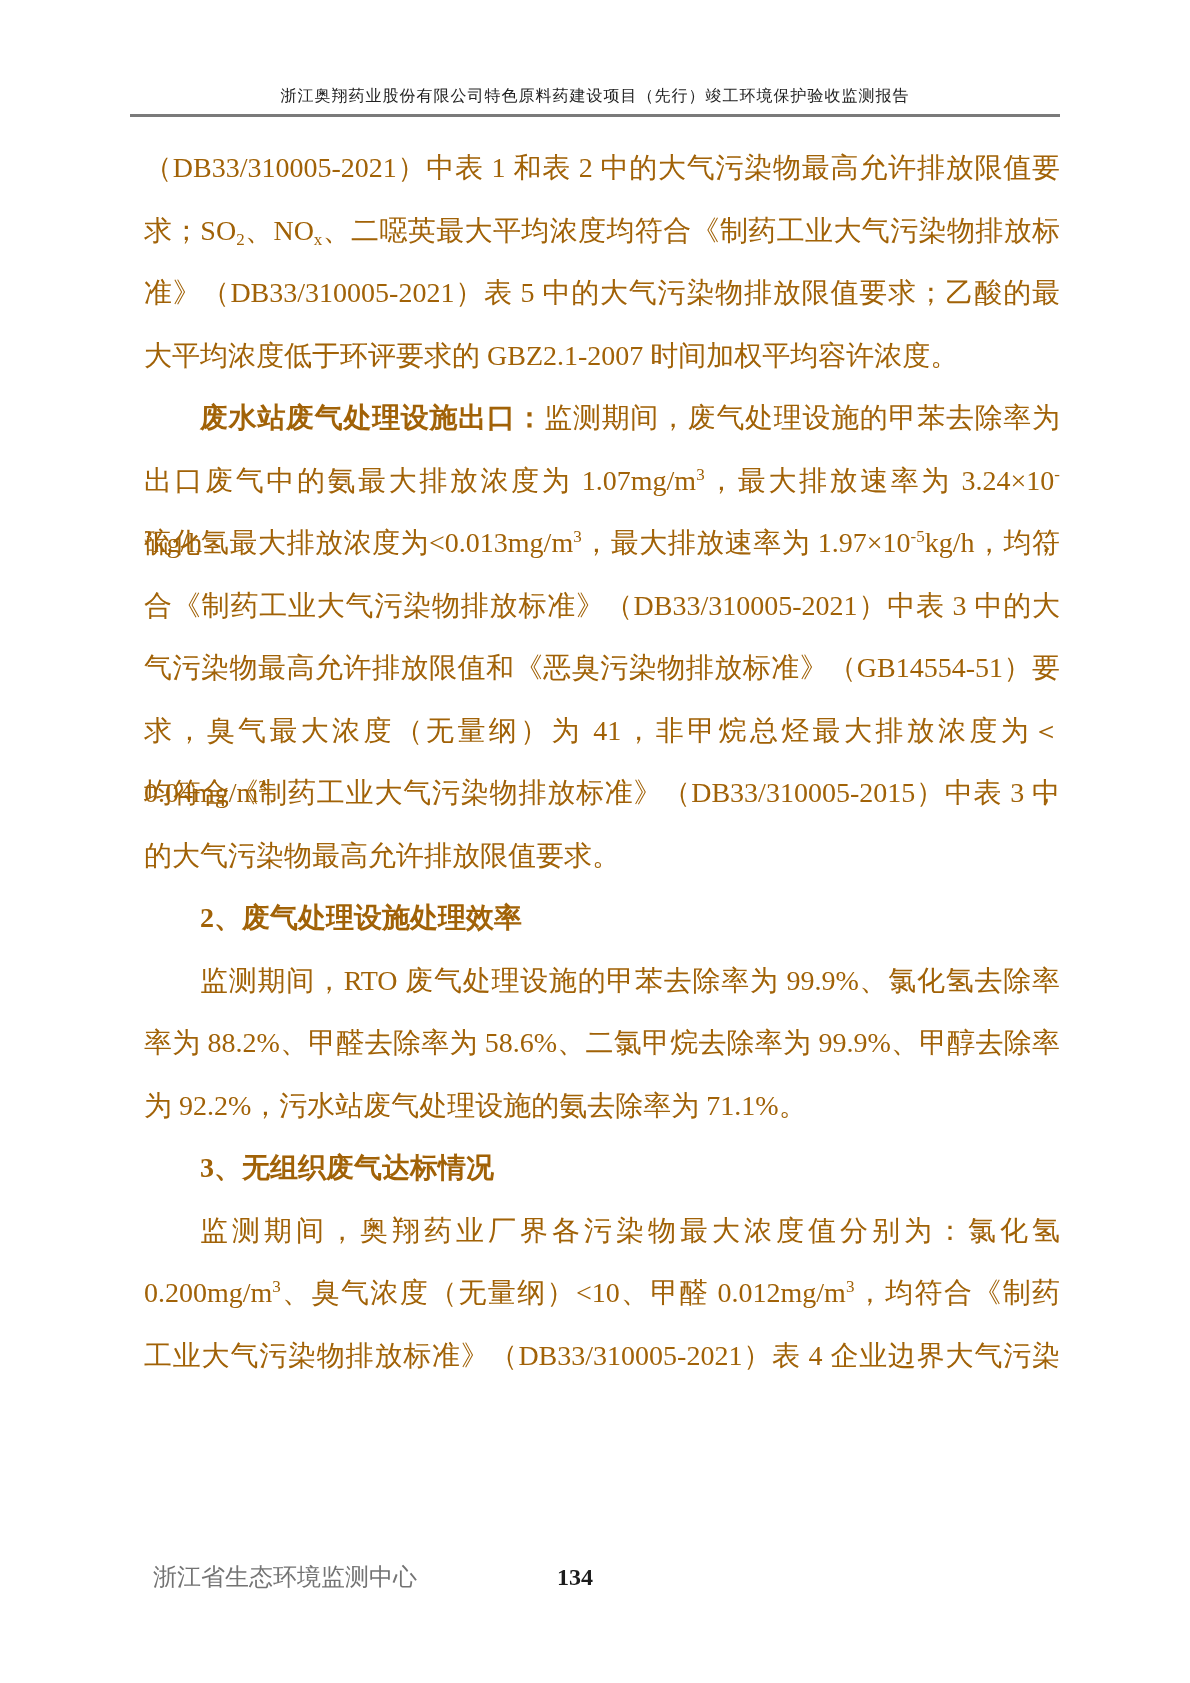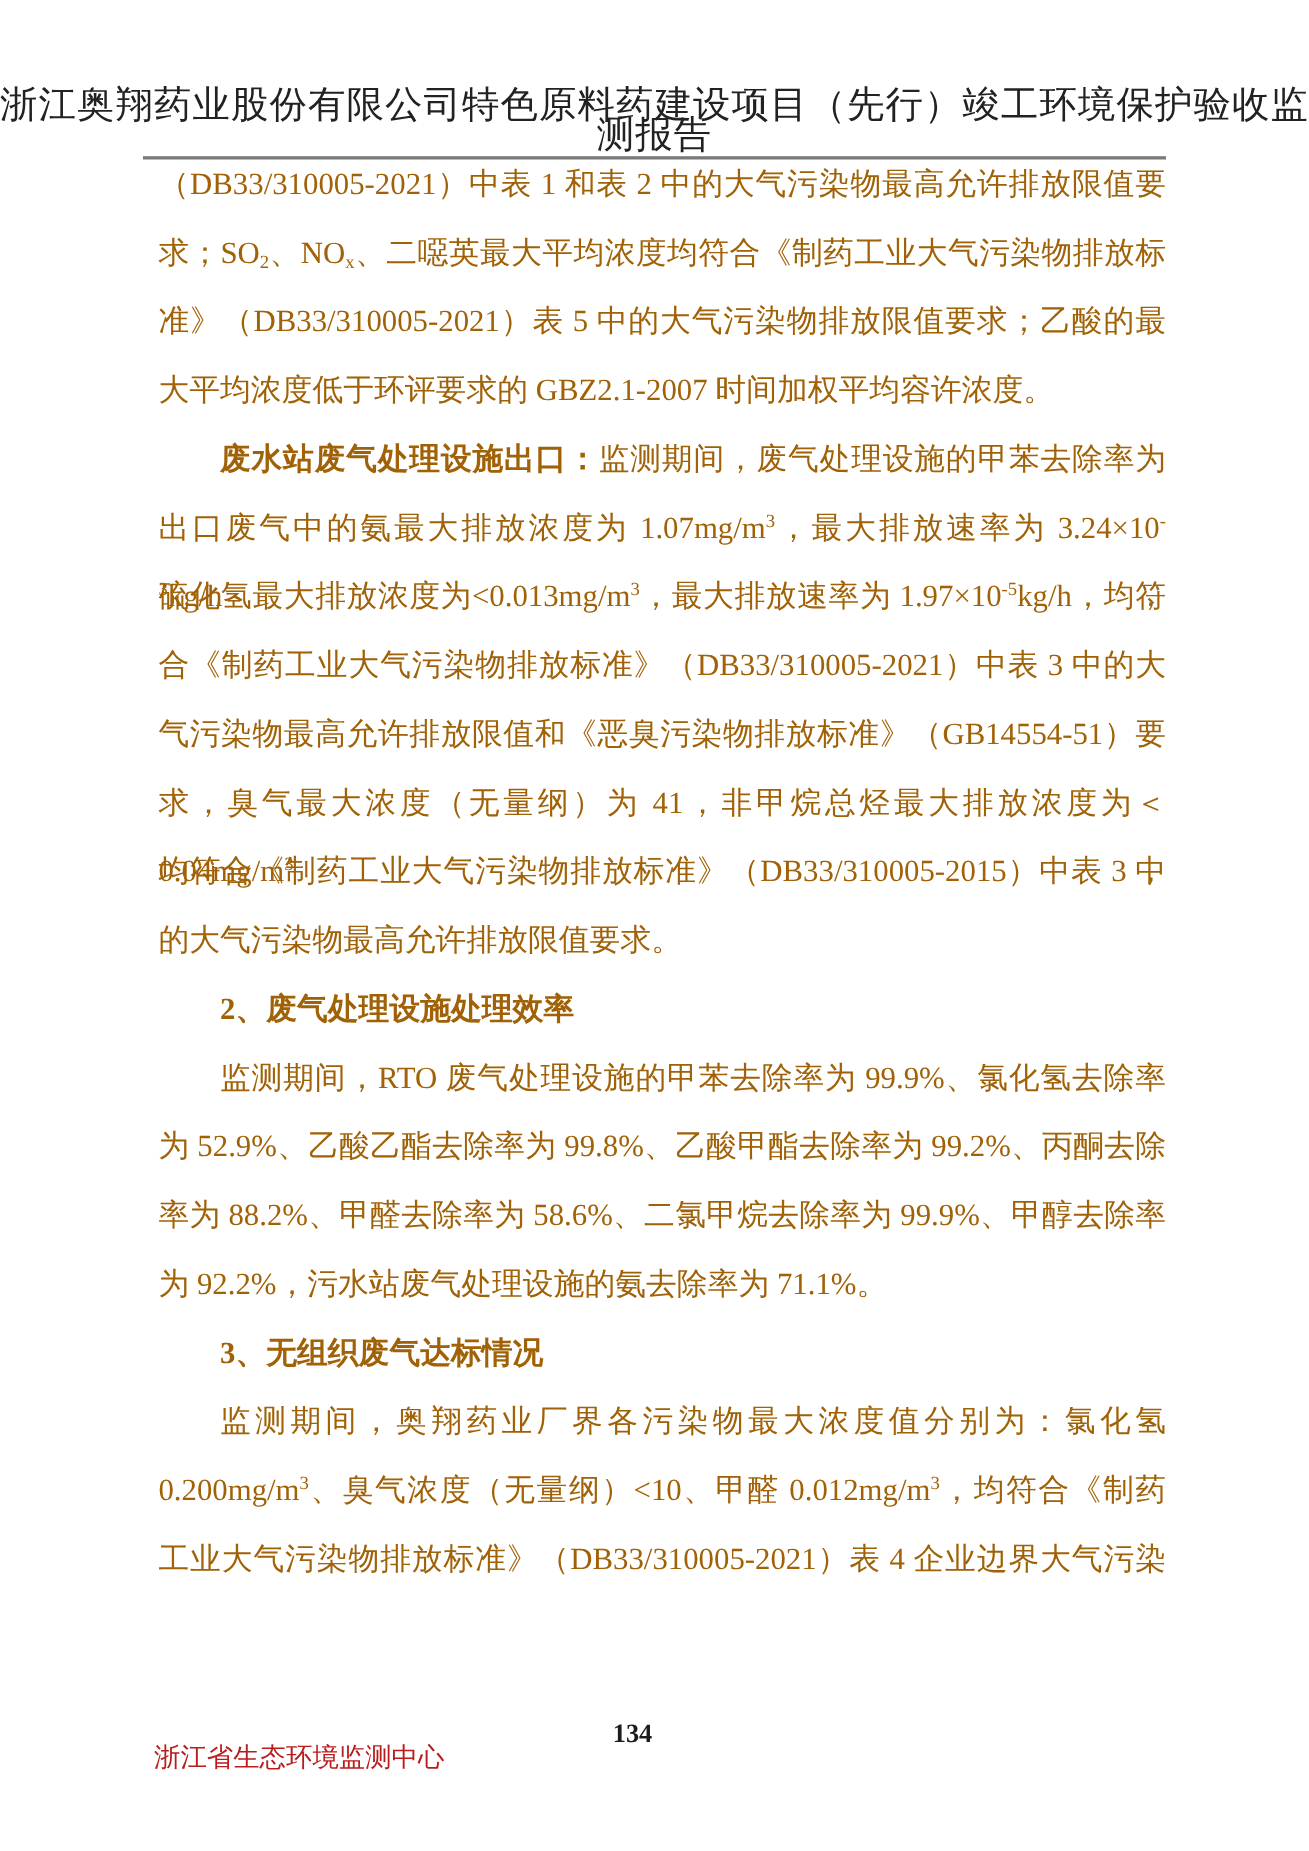--- a/index.html
+++ b/index.html
@@ -8,21 +8,21 @@
     width: 1190px;
     height: 1683px;
     background: #ffffff;
     font-family: "Liberation Serif", "DejaVu Serif", serif;
     color: #1c1c1c;
     overflow: hidden;
   }
   .doc-header { position: absolute; top: 0; left: 0; width: 1190px; }
   .doc-header-title {
     margin-top: 82px;
-    font-size: 34px;
+    font-size: 16px;
     line-height: 28px;
     text-align: center;
     color: #222222;
     letter-spacing: 1px;
   }
   .doc-header-rule {
     margin: 4px 0 0 130px;
     width: 930px;
     height: 3px;
     background: #7a7a7a;
@@ -52,24 +52,23 @@
     position: absolute;
     top: 1560px;
     left: 0;
     width: 1190px;
     height: 34px;
     font-size: 24px;
     line-height: 34px;
   }
   .footer-org {
     position: absolute;
-    left: 140px;
+    left: 153px;
     top: 0;
-    color: #b91c1c;
-    margin-top: 21px;
+    color: #737373;
   }
   .footer-page {
     position: absolute;
     left: 0;
     width: 1150px;
     top: 0;
     text-align: center;
     color: #1c1c1c;
     font-weight: bold;
   }
@@ -92,21 +91,20 @@
       <div class="line justify indent"><span class="bold">废水站废气处理设施出口：</span><span>监测期间，废气处理设施的甲苯去除率为</span></div>
       <div class="line justify"><span>出口废气中的氨最大排放浓度为 1.07mg/m</span><span class="sup">3</span><span>，最大排放速率为 3.24×10</span><span class="sup">-3</span><span>kg/h，</span></div>
       <div class="line justify"><span>硫化氢最大排放浓度为&lt;0.013mg/m</span><span class="sup">3</span><span>，最大排放速率为 1.97×10</span><span class="sup">-5</span><span>kg/h，均符</span></div>
       <div class="line justify"><span>合《制药工业大气污染物排放标准》（DB33/310005-2021）中表 3 中的大</span></div>
       <div class="line justify"><span>气污染物最高允许排放限值和《恶臭污染物排放标准》（GB14554-51）要</span></div>
       <div class="line justify"><span>求，臭气最大浓度（无量纲）为 41，非甲烷总烃最大排放浓度为＜0.04mg/m</span><span class="sup">3</span><span>，</span></div>
       <div class="line justify"><span>均符合《制药工业大气污染物排放标准》（DB33/310005-2015）中表 3 中</span></div>
       <div class="line left"><span>的大气污染物最高允许排放限值要求。</span></div>
       <div class="line left indent heading"><span class="bold">2、废气处理设施处理效率</span></div>
       <div class="line justify indent"><span>监测期间，RTO 废气处理设施的甲苯去除率为 99.9%、氯化氢去除率</span></div>
-      <div class="line justify"><span>为 52.9%、乙酸乙酯去除率为 99.8%、乙酸甲酯去除率为 99.2%、丙酮去除</span></div>
       <div class="line justify"><span>率为 88.2%、甲醛去除率为 58.6%、二氯甲烷去除率为 99.9%、甲醇去除率</span></div>
       <div class="line left"><span>为 92.2%，污水站废气处理设施的氨去除率为 71.1%。</span></div>
       <div class="line left indent heading"><span class="bold">3、无组织废气达标情况</span></div>
       <div class="line justify indent"><span>监测期间，奥翔药业厂界各污染物最大浓度值分别为：氯化氢</span></div>
       <div class="line justify"><span>0.200mg/m</span><span class="sup">3</span><span>、臭气浓度（无量纲）&lt;10、甲醛 0.012mg/m</span><span class="sup">3</span><span>，均符合《制药</span></div>
       <div class="line justify"><span>工业大气污染物排放标准》（DB33/310005-2021）表 4 企业边界大气污染</span></div>
     </main>
 
   <footer class="doc-footer">
     <span class="footer-page">134</span>

